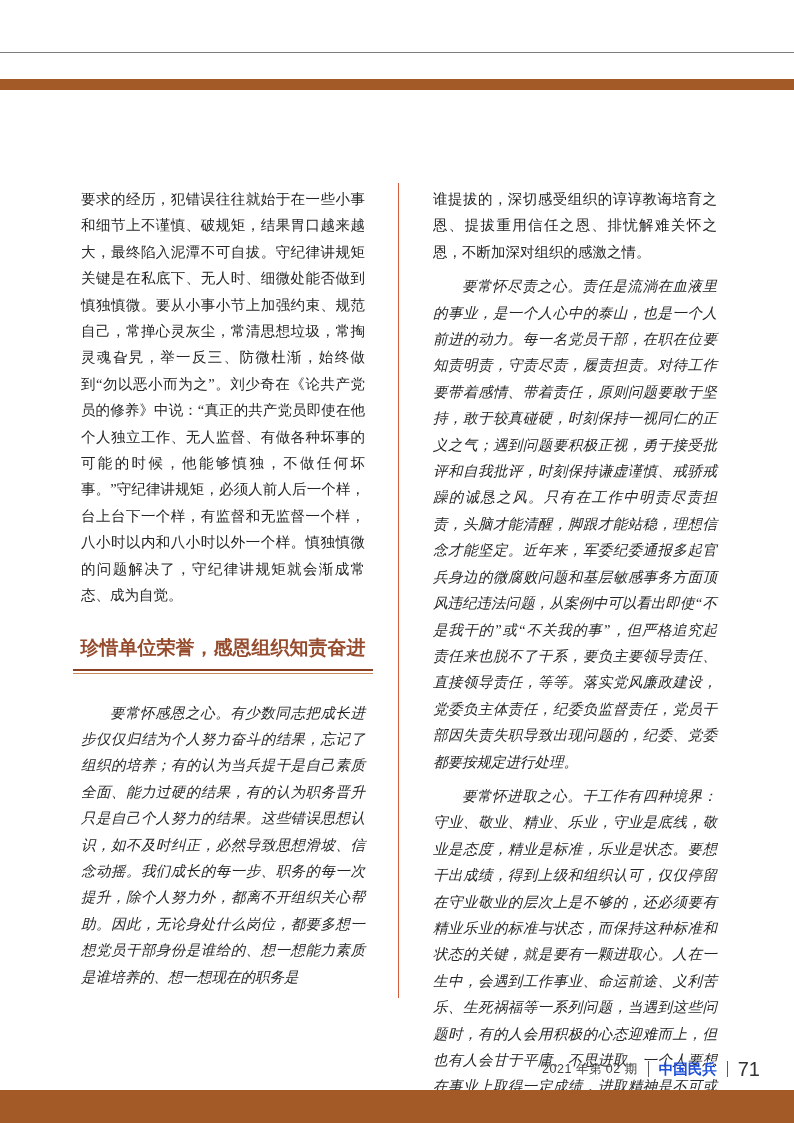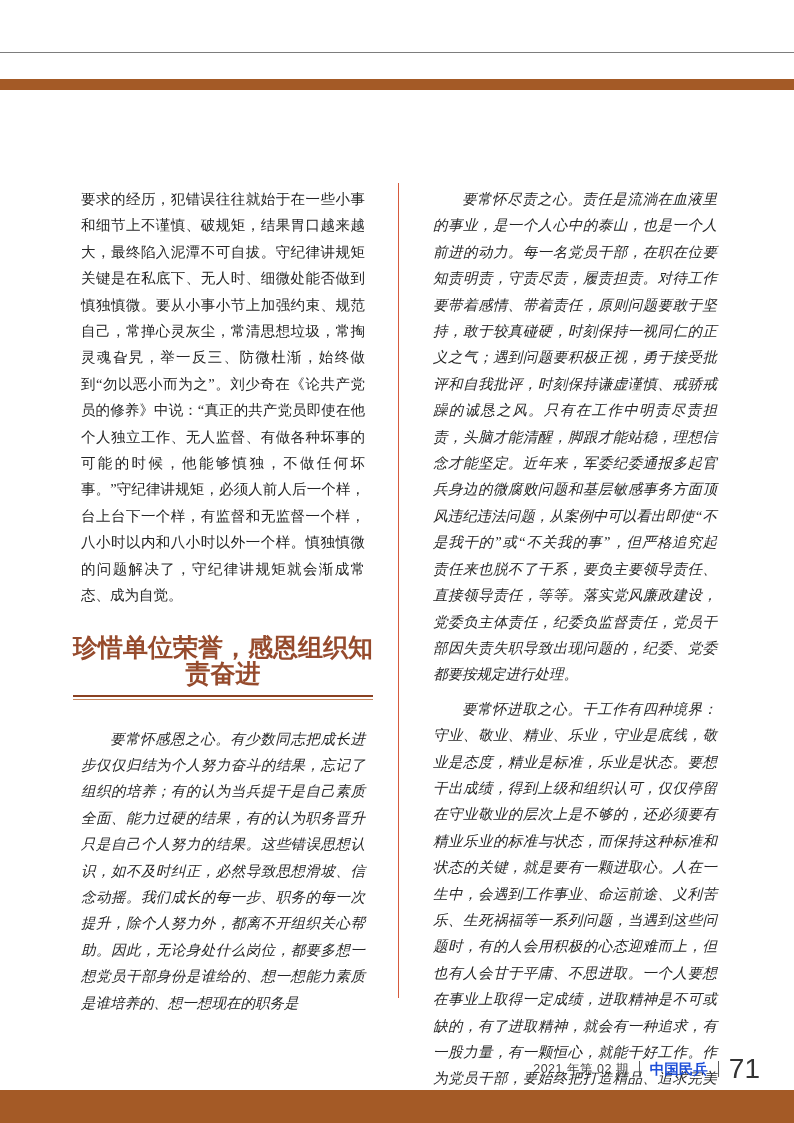--- a/index.html
+++ b/index.html
@@ -9,52 +9,53 @@
   }
   .top-rule{position:absolute;top:52px;left:0;width:794px;height:1px;background:#7d7d7d;}
   .accent-bar-top{position:absolute;top:79px;left:0;width:794px;height:11px;background:#A45A26;}
   .accent-bar-bottom{position:absolute;left:0;bottom:0;width:794px;height:33px;background:#A45A26;}
   .columns{position:absolute;top:178px;left:73px;width:652px;display:flex;gap:52px;}
   .col{width:300px;font-size:14.5px;line-height:26.4px;text-align:justify;}
   .col p{margin:8px;}
   p.para{text-indent:2em;font-style:italic;}
   .section-heading{
     margin:26px 0 8px 0;text-align:center;text-indent:0;
-    font-size:25px;line-height:26px;font-weight:bold;color:#964B2D;
+    font-size:19px;line-height:26px;font-weight:bold;color:#964B2D;
   }
   .heading-rule{
     margin:8px 0 26px 0;height:2px;
     border-top:2px solid #8A4122;border-bottom:1px solid #C9875F;
   }
   .column-divider{position:absolute;left:398px;top:183px;width:1px;height:815px;background:#D65A3C;}
   .footer{
     position:absolute;top:1056px;right:34px;height:26px;
     display:flex;align-items:center;gap:10px;color:#3f3f3f;
     font-family:"Liberation Sans","DejaVu Sans",sans-serif;
   }
   .footer-issue{font-size:12.5px;letter-spacing:0.5px;}
   .footer-mag{font-size:14.5px;font-weight:bold;color:#1d4ed8;}
-  .footer-page{font-size:28px;color:#333333;}
+  .footer-page{font-size:20px;color:#333333;}
   .footer-sep{width:1px;height:16px;background:#5a5a5a;}
 </style>
 </head>
 <body>
 
 <div class="top-rule"></div>
 <div class="accent-bar-top"></div>
 
 <div class="columns">
   <div class="col">
     <p class="cont">要求的经历，犯错误往往就始于在一些小事和细节上不谨慎、破规矩，结果胃口越来越大，最终陷入泥潭不可自拔。守纪律讲规矩关键是在私底下、无人时、细微处能否做到慎独慎微。要从小事小节上加强约束、规范自己，常掸心灵灰尘，常清思想垃圾，常掏灵魂旮旯，举一反三、防微杜渐，始终做到“勿以恶小而为之”。刘少奇在《论共产党员的修养》中说：“真正的共产党员即使在他个人独立工作、无人监督、有做各种坏事的可能的时候，他能够慎独，不做任何坏事。”守纪律讲规矩，必须人前人后一个样，台上台下一个样，有监督和无监督一个样，八小时以内和八小时以外一个样。慎独慎微的问题解决了，守纪律讲规矩就会渐成常态、成为自觉。</p>
     <h2 class="section-heading">珍惜单位荣誉，感恩组织知责奋进</h2>
     <div class="heading-rule"></div>
     <p class="para">要常怀感恩之心。有少数同志把成长进步仅仅归结为个人努力奋斗的结果，忘记了组织的培养；有的认为当兵提干是自己素质全面、能力过硬的结果，有的认为职务晋升只是自己个人努力的结果。这些错误思想认识，如不及时纠正，必然导致思想滑坡、信念动摇。我们成长的每一步、职务的每一次提升，除个人努力外，都离不开组织关心帮助。因此，无论身处什么岗位，都要多想一想党员干部身份是谁给的、想一想能力素质是谁培养的、想一想现在的职务是</p>
   </div>
 
   <div class="col">
+    <p class="cont">谁提拔的，深切感受组织的谆谆教诲培育之恩、提拔重用信任之恩、排忧解难关怀之恩，不断加深对组织的感激之情。</p>
     <p class="para">要常怀尽责之心。责任是流淌在血液里的事业，是一个人心中的泰山，也是一个人前进的动力。每一名党员干部，在职在位要知责明责，守责尽责，履责担责。对待工作要带着感情、带着责任，原则问题要敢于坚持，敢于较真碰硬，时刻保持一视同仁的正义之气；遇到问题要积极正视，勇于接受批评和自我批评，时刻保持谦虚谨慎、戒骄戒躁的诚恳之风。只有在工作中明责尽责担责，头脑才能清醒，脚跟才能站稳，理想信念才能坚定。近年来，军委纪委通报多起官兵身边的微腐败问题和基层敏感事务方面顶风违纪违法问题，从案例中可以看出即使“不是我干的”或“不关我的事”，但严格追究起责任来也脱不了干系，要负主要领导责任、直接领导责任，等等。落实党风廉政建设，党委负主体责任，纪委负监督责任，党员干部因失责失职导致出现问题的，纪委、党委都要按规定进行处理。</p>
     <p class="para"><span>要常怀进取之心。干工作有四种境界：守业、敬业、精业、乐业，守业是底线，敬业是态度，精业是标准，乐业是状态。要想干出成绩，得到上级和组织认可，仅仅停留在守业敬业的层次上是不够的，还必须要有精业乐业的标准与状态，而保持这种标准和状态的关键，就是要有一颗进取心。人在一生中，会遇到工作事业、命运前途、义利苦乐、生死祸福等一系列问题，当遇到这些问题时，有的人会用积极的心态迎难而上，但也有人会甘于平庸、不思进取。一个人要想在事业上取得一定成绩，进取精神是不可或缺的，有了进取精神，就会有一种追求，有一股力量，有一颗恒心，就能干好工作。作为党员干部，要始终把打造精品、追求完美当成一种职业操守，把瞄准一流、争当优秀当成一种行为习惯，把精雕细刻、精益求精当成一种工作常态，反之，则会庸庸碌碌，懈怠慵懒，随波逐流，得过且过，最终“悲守穷庐，将复何及”。</span></p>
 
   </div>
 </div>
 
 <div class="column-divider"></div>
 
 <div class="footer">
   <span class="footer-issue">2021 年第 02 期</span>

